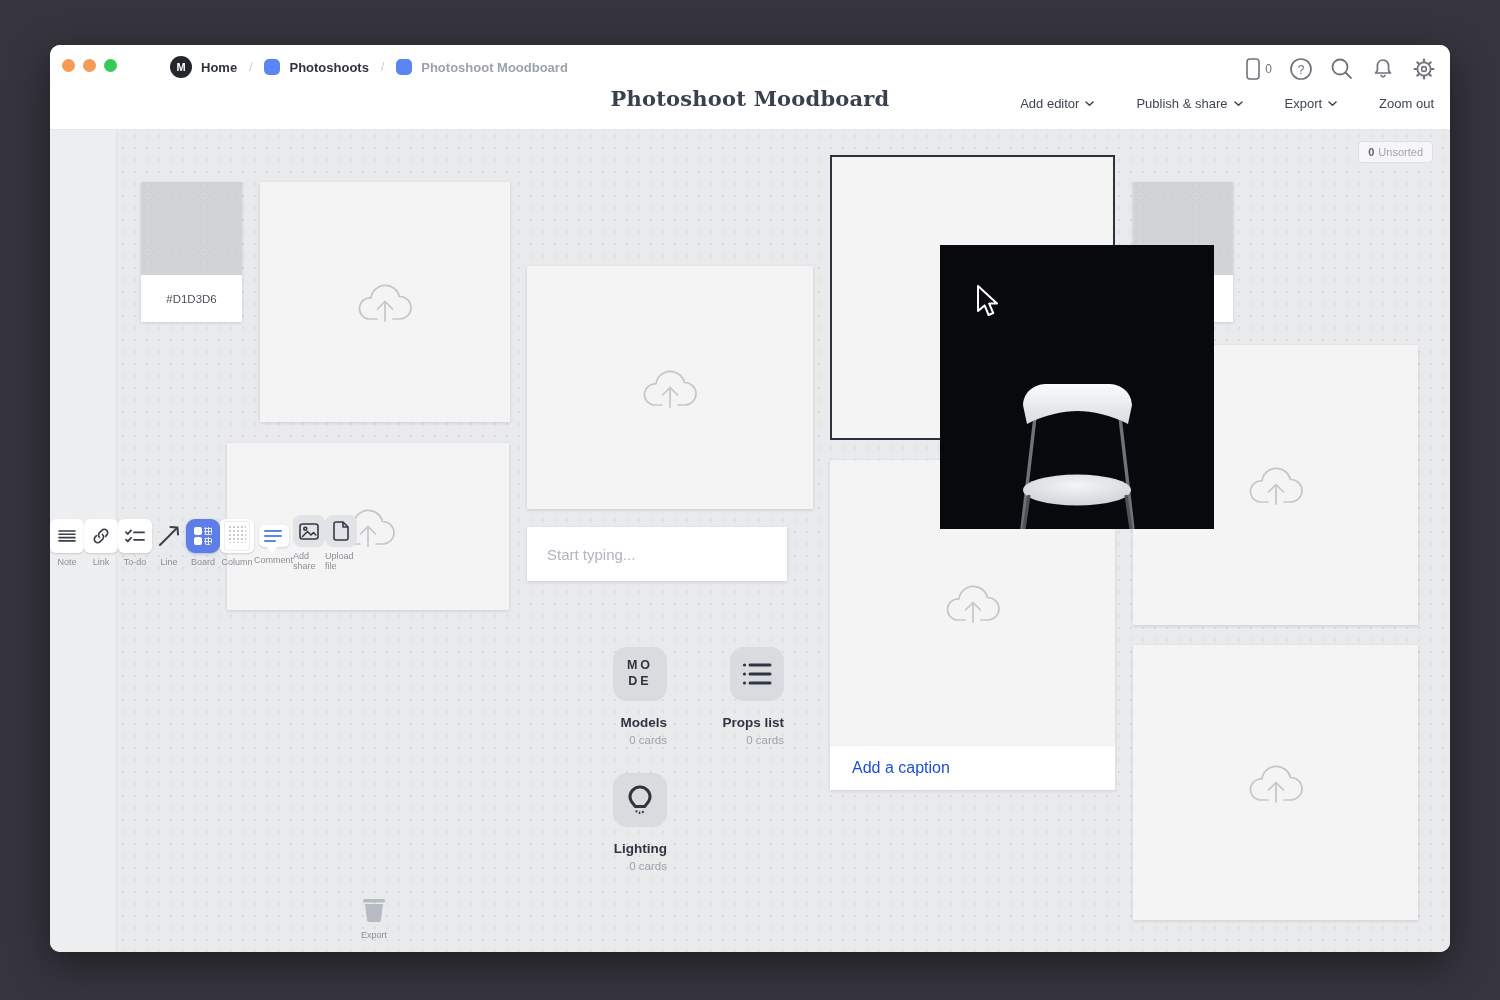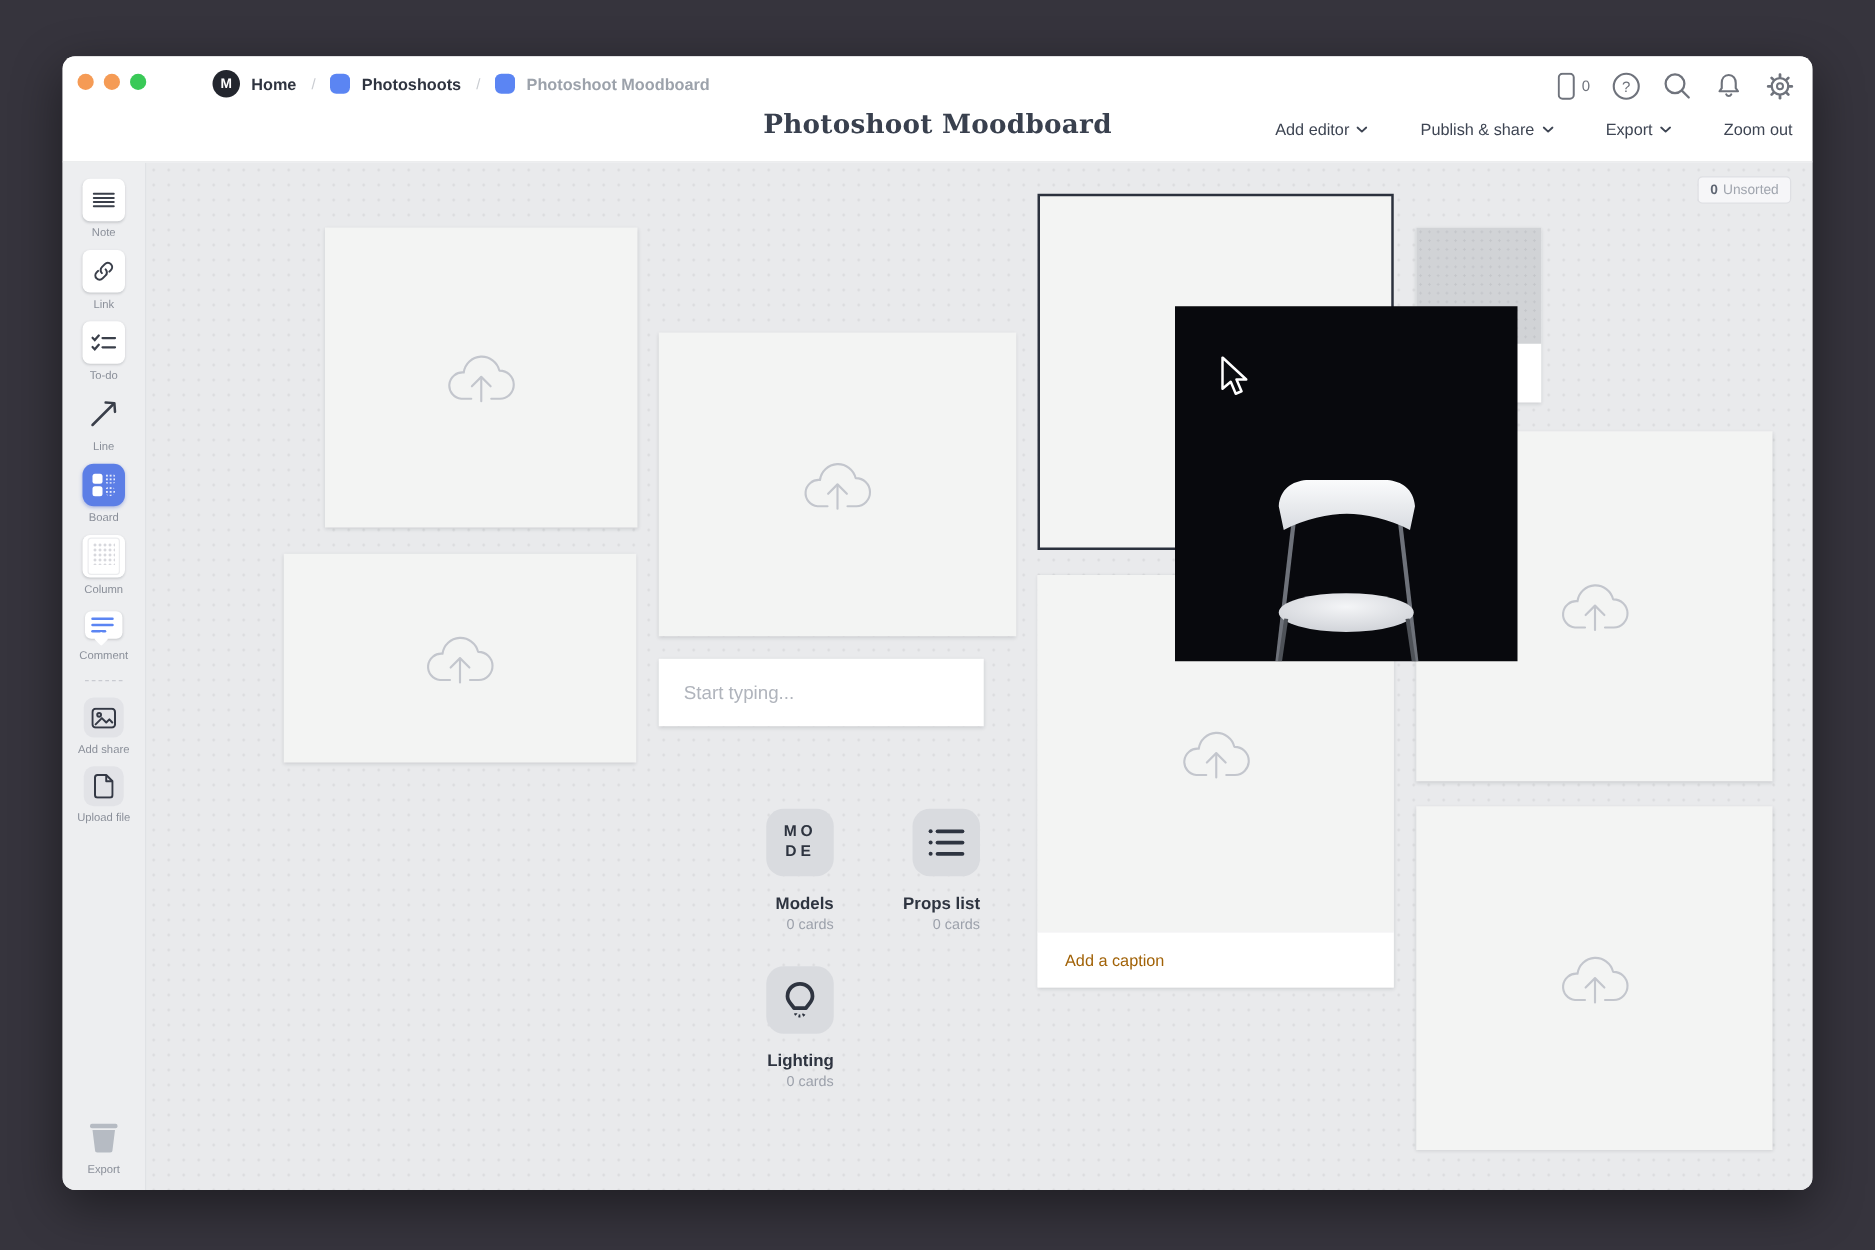--- a/index.html
+++ b/index.html
@@ -46,21 +46,21 @@
   }
   .header-menu {
     position:absolute; right:16px; top:51px; display:flex; gap:42px;
     align-items:center; font-size:13px; color:#3E4553;
   }
   .menu-item { display:flex; align-items:center; gap:6px; cursor:default; }
   
   .sidebar {
     position:absolute; top:85px; left:0; bottom:0; width:67px;
     background:#EDEEF0; border-right:1px solid #E0E2E5;
-    display:flex; flex-direction:column; align-items:center; padding-top:13px;
+    display:flex; flex-direction:row; align-items:center; padding-top:13px;
     z-index:20;
   }
   .tool { display:flex; flex-direction:column; align-items:center; margin-bottom:9px; }
   .tool-label { font-size:9px; color:#8A8F99; margin-top:4px; }
   .tool-card {
     width:34px; height:34px; background:#fff; border-radius:6px;
     box-shadow:0 1px 2px rgba(40,44,55,.18);
     display:flex; align-items:center; justify-content:center;
   }
   .tool-plain { width:34px; height:34px; display:flex; align-items:center; justify-content:center; }
@@ -109,21 +109,21 @@
   .swatch-label { height:47px; display:flex; align-items:center; justify-content:center; font-size:11.5px; color:#4A5059; }
   .note-card {
     background:#fff; display:flex; align-items:center; padding-left:20px;
     font-size:15px; color:#B0B4BC;
   }
   .selected-card { border:2px solid #2B313D; background:#F3F4F3; box-shadow:none; }
   .image-card { display:flex; flex-direction:column; }
   .img-area { height:285px; background:#F3F4F3; display:flex; align-items:center; justify-content:center; }
   .caption-strip {
     height:45px; background:#fff; display:flex; align-items:center; padding-left:22px;
-    font-size:13px; color:#a16207; border-top:1px solid #EFEFF1;
+    font-size:16px; color:#1d4ed8; border-top:1px solid #EFEFF1;
   }
   .board-item { position:absolute; width:110px; display:flex; flex-direction:column; align-items:flex-end; }
   .board-icon {
     width:54px; height:54px; border-radius:14px; background:#D9DBDF;
     display:flex; align-items:center; justify-content:center;
   }
   .board-letters {
     font-size:12.5px; font-weight:bold; color:#2E3440; letter-spacing:3px;
     line-height:1.25; text-align:center;
   }
@@ -341,20 +341,24 @@
     </div>
   </div>
 
   <div class="canvas">
 
     <div class="unsorted-badge">
       <span class="unsorted-count">0</span>
       <span class="unsorted-text">Unsorted</span>
     </div>
 
+    <div class="card swatch-card" style="left:24px; top:52px; width:101px; height:140px;">
+      <div class="swatch-top"></div>
+      <div class="swatch-label">#D1D3D6</div>
+    </div>
 
     <div class="card upload-card" style="left:143px; top:52px; width:250px; height:240px;">
       <svg width="58" height="46" viewBox="0 0 58 46" fill="none" stroke="#C3C6CD" stroke-width="1.7" stroke-linecap="round" stroke-linejoin="round">
         <path d="M21 40 H13 A10.5 10.5 0 1 1 15 19 A14.5 14.5 0 0 1 43.5 17.5 A10 10 0 0 1 44 40 H37"></path>
         <line x1="29" y1="42" x2="29" y2="23"></line>
           <polyline points="21.5,30 29,22.5 36.5,30"></polyline>
       </svg>
     </div>
 
     <div class="card upload-card" style="left:410px; top:136px; width:286px; height:243px;">

